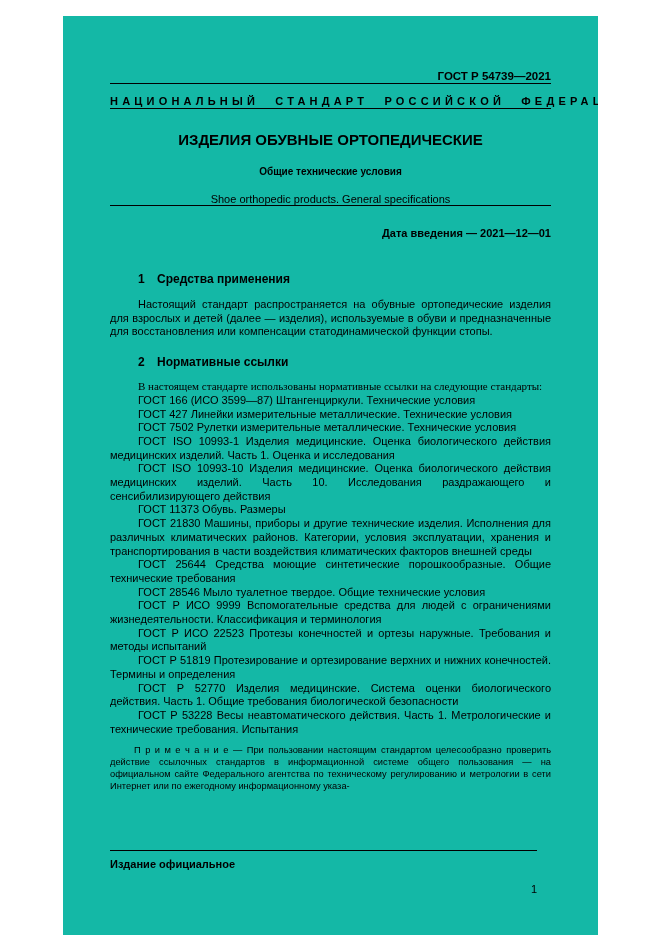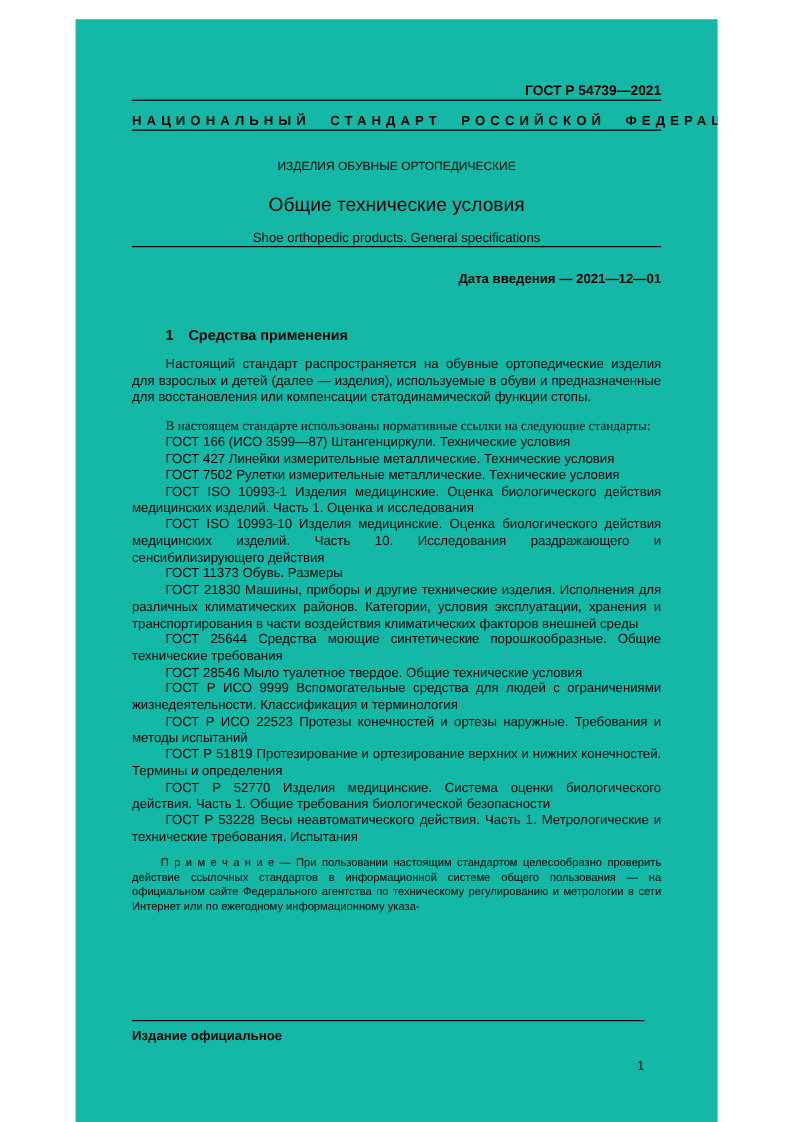--- a/index.html
+++ b/index.html
@@ -45,28 +45,28 @@
     font-size: 11px;
     letter-spacing: 4.2px;
     word-spacing: 9px;
     white-space: nowrap;
     line-height: 14px;
   }
 
   .title-block { text-align: center; }
   .doc-title {
     margin-top: 24px;
-    font-weight: normal;
-    font-size: 10px;
+    font-weight: bold;
+    font-size: 15px;
     line-height: 14px;
   }
   .doc-subtitle {
     margin-top: 18px;
-    font-weight: normal;
-    font-size: 16px;
+    font-weight: bold;
+    font-size: 10px;
     line-height: 13px;
   }
   .doc-title-en {
     margin-top: 15px;
     font-size: 11px;
     line-height: 12px;
   }
 
   .effective-date {
     margin-top: 21px;
@@ -159,20 +159,24 @@
 
   <div class="effective-date">Дата введения — 2021—12—01</div>
 
   <h3 class="section-heading">
     <span class="h-num">1</span>
     <span class="h-text">Средства применения</span>
   </h3>
 
   <p class="body-text">Настоящий стандарт распространяется на обувные ортопедические изделия для взрослых и детей (далее — изделия), используемые в обуви и предназначенные для восстановления или компенсации статодинамической функции стопы.</p>
 
+  <h3 class="section-heading second">
+    <span class="h-num">2</span>
+    <span class="h-text">Нормативные ссылки</span>
+  </h3>
 
   <p class="ref-item ref-intro body-text">В настоящем стандарте использованы нормативные ссылки на следующие стандарты:</p>
 
   <p class="ref-item">ГОСТ 166 (ИСО 3599—87) Штангенциркули. Технические условия</p>
   <p class="ref-item">ГОСТ 427 Линейки измерительные металлические. Технические условия</p>
   <p class="ref-item">ГОСТ 7502 Рулетки измерительные металлические. Технические условия</p>
   <p class="ref-item">ГОСТ ISO 10993-1 Изделия медицинские. Оценка биологического действия медицинских изделий. Часть 1. Оценка и исследования</p>
   <p class="ref-item">ГОСТ ISO 10993-10 Изделия медицинские. Оценка биологического действия медицинских изделий. Часть 10. Исследования раздражающего и сенсибилизирующего действия</p>
   <p class="ref-item">ГОСТ 11373 Обувь. Размеры</p>
   <p class="ref-item">ГОСТ 21830 Машины, приборы и другие технические изделия. Исполнения для различных климатических районов. Категории, условия эксплуатации, хранения и транспортирования в части воздействия климатических факторов внешней среды</p>

